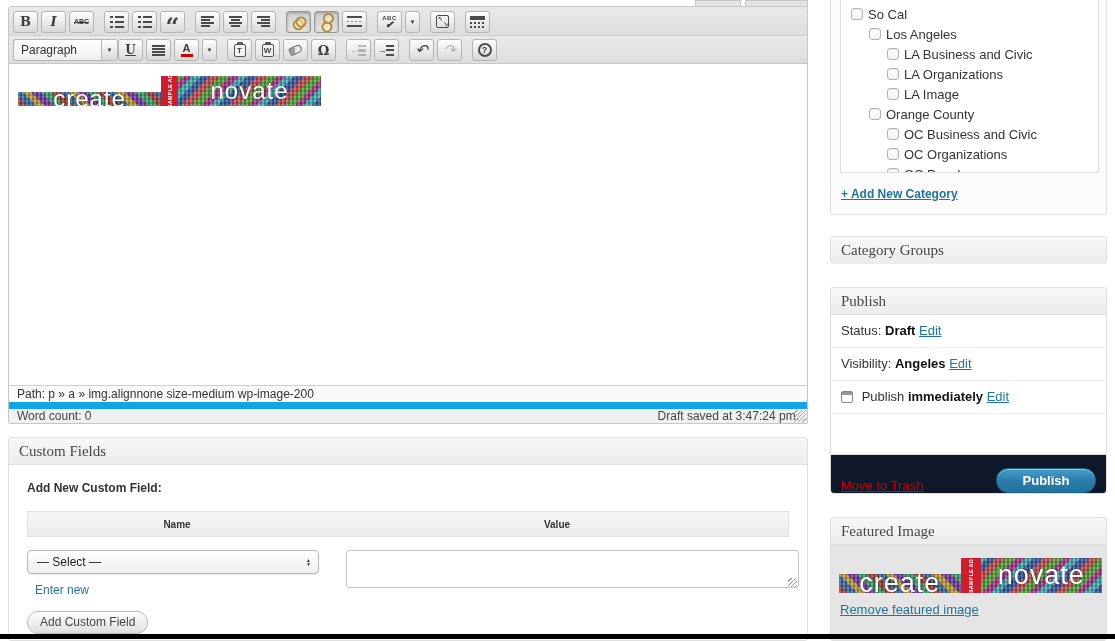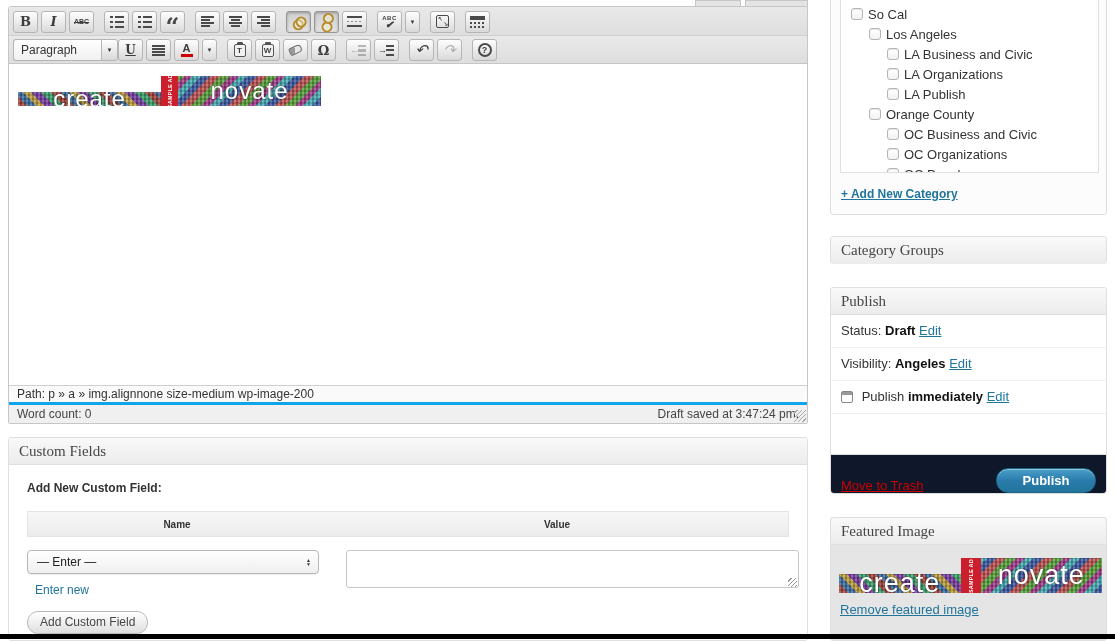--- a/index.html
+++ b/index.html
@@ -103,21 +103,21 @@
   .banner .word { color:#fff; font-family:"Liberation Sans",sans-serif; text-transform:lowercase;
     letter-spacing:1px; text-shadow:0 0 3px rgba(0,0,0,.55); white-space:nowrap; }
   .banner .strip { display:flex; align-items:center; justify-content:center; flex:0 0 auto; }
   .banner .strip span { writing-mode:vertical-rl; transform:rotate(180deg); color:#fff; font-weight:bold;
     font-size:5px; letter-spacing:.5px; white-space:nowrap; }
   #editor-banner { position:absolute; left:9px; top:12px; width:303px; height:30px; }
   #editor-banner .word { font-size:24px; }
   #editor-banner .strip { width:17px; }
 
   #path-bar { height:17px; border-top:1px solid #cfcfcf; background:#fafafa; display:flex; align-items:center; padding:0 8px; color:#333; }
-  #wc-bar { height:21px; border-top:3px solid #0ea5e9; background:#f0f0f0; display:flex; align-items:center;
+  #wc-bar { height:21px; border-top:7px solid #0ea5e9; background:#f0f0f0; display:flex; align-items:center;
     justify-content:space-between; padding:0 8px; color:#444; position:relative; border-radius:0 0 2px 2px; }
   #resize-grip { position:absolute; right:1px; bottom:1px; width:12px; height:12px;
     background:repeating-linear-gradient(135deg,transparent 0 2px,#aaa 2px 3px); cursor:se-resize; }
 
   
   .panel { position:absolute; width:277px; background:#fdfdfd; border:1px solid #dfdfdf; border-radius:3px; }
   .panel-head { height:27px; line-height:26px; padding:0 10px; border-bottom:1px solid #dfdfdf;
     background:linear-gradient(#f9f9f9,#ececec); border-radius:3px 3px 0 0;
     font-family:"Liberation Serif",serif; font-size:15px; color:#464646; cursor:pointer; }
   .panel-head.solo { border-bottom:none; border-radius:3px; }
@@ -320,21 +320,21 @@
   <div id="cf-body">
     <div id="cf-add-heading">Add New Custom Field:</div>
     <div id="cf-table">
       <div id="cf-table-head">
         <span class="th col-name">Name</span>
         <span class="th col-value">Value</span>
       </div>
       <div id="cf-row">
         <div class="col-name">
           <div class="mac-select">
-            <span class="sel-text">— Enter —</span>
+            <span class="sel-text">— Select —</span>
             <span class="stepper">
               <span>▲</span>
               <span>▼</span>
             </span>
           </div>
           <a id="cf-enter-new">Enter new</a>
         </div>
         <div id="cf-value-cell">
           <span class="ta-wrap">
             <textarea id="cf-textarea" style=""></textarea>
@@ -360,21 +360,21 @@
       <label class="cat-item lvl2">
         <span class="wp-checkbox"></span>
         <span>LA Business and Civic</span>
       </label>
       <label class="cat-item lvl2">
         <span class="wp-checkbox"></span>
         <span>LA Organizations</span>
       </label>
       <label class="cat-item lvl2">
         <span class="wp-checkbox"></span>
-        <span>LA Publish</span>
+        <span>LA Image</span>
       </label>
       <label class="cat-item lvl1">
         <span class="wp-checkbox"></span>
         <span>Orange County</span>
       </label>
       <label class="cat-item lvl2">
         <span class="wp-checkbox"></span>
         <span>OC Business and Civic</span>
       </label>
       <label class="cat-item lvl2">

